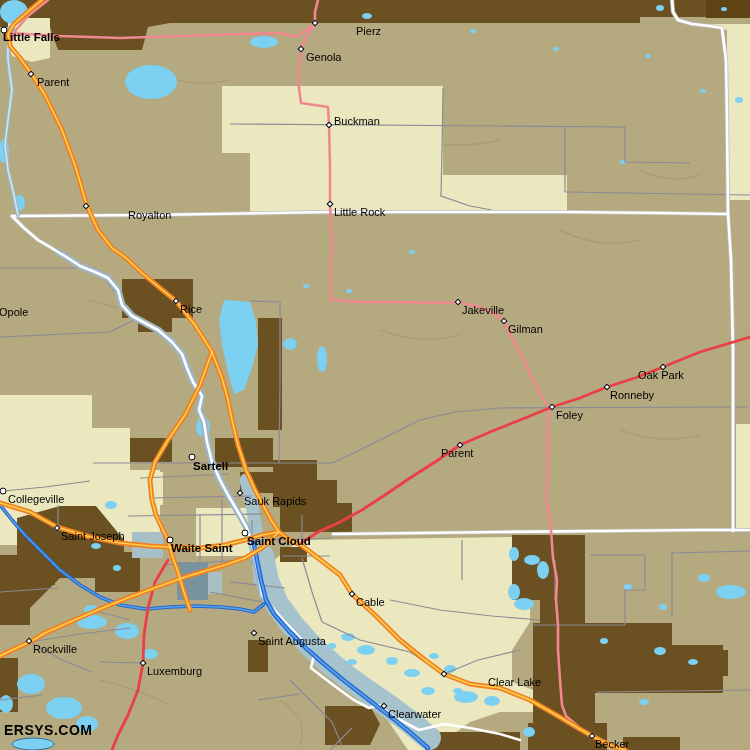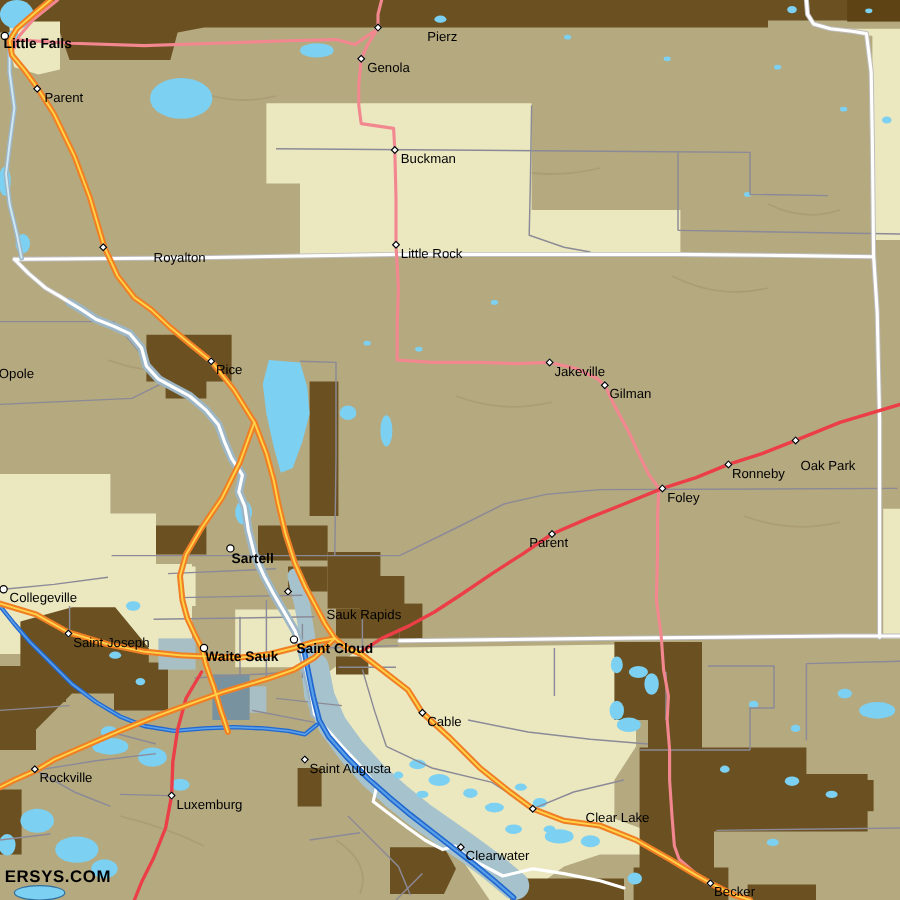--- a/index.html
+++ b/index.html
@@ -260,50 +260,50 @@
 <div id="city-layer">
       <span class="m-circle" style="left: 4px; top: 30px;"></span>
       <span class="city-label bold" style="left: 3px; top: 32px;">Little Falls</span>
       <span class="m-diamond" style="left: 31px; top: 74px;"></span>
       <span class="city-label" style="left: 37px; top: 77px;">Parent</span>
       <span class="m-diamond" style="left: 315px; top: 23px;"></span>
       <span class="city-label" style="left: 320px; top: 26px; padding-left: 36px;">Pierz</span>
       <span class="m-diamond" style="left: 301px; top: 49px;"></span>
       <span class="city-label" style="left: 306px; top: 52px;">Genola</span>
       <span class="m-diamond" style="left: 329px; top: 125px;"></span>
-      <span class="city-label" style="left: 334px; top: 128px;">Buckman</span>
+      <span class="city-label" style="left: 334px; top: 116px;">Buckman</span>
       <span class="m-diamond" style="left: 86px; top: 206px;"></span>
       <span class="city-label" style="left: 88px; top: 210px; padding-left: 40px;">Royalton</span>
       <span class="m-diamond" style="left: 330px; top: 204px;"></span>
       <span class="city-label" style="left: 334px; top: 207px;">Little Rock</span>
       <span class="city-label" style="left: -1px; top: 307px;">Opole</span>
       <span class="m-diamond" style="left: 176px; top: 301px;"></span>
       <span class="city-label" style="left: 180px; top: 304px;">Rice</span>
       <span class="m-diamond" style="left: 458px; top: 302px;"></span>
       <span class="city-label" style="left: 462px; top: 305px;">Jakeville</span>
       <span class="m-diamond" style="left: 504px; top: 321px;"></span>
       <span class="city-label" style="left: 508px; top: 324px;">Gilman</span>
       <span class="m-diamond" style="left: 663px; top: 367px;"></span>
-      <span class="city-label" style="left: 667px; top: 370px; margin-top: 14px;">Oak Park</span>
+      <span class="city-label" style="left: 638px; top: 370px;">Oak Park</span>
       <span class="m-diamond" style="left: 607px; top: 387px;"></span>
       <span class="city-label" style="left: 610px; top: 390px;">Ronneby</span>
       <span class="m-diamond" style="left: 552px; top: 407px;"></span>
       <span class="city-label" style="left: 556px; top: 410px;">Foley</span>
       <span class="m-diamond" style="left: 460px; top: 445px;"></span>
       <span class="city-label" style="left: 441px; top: 448px;">Parent</span>
       <span class="m-circle" style="left: 192px; top: 457px;"></span>
       <span class="city-label bold" style="left: 193px; top: 461px;">Sartell</span>
       <span class="m-circle" style="left: 3px; top: 491px;"></span>
       <span class="city-label" style="left: 8px; top: 494px;">Collegeville</span>
       <span class="m-diamond" style="left: 240px; top: 493px;"></span>
-      <span class="city-label" style="left: 244px; top: 508px; margin-left: 28px;">Sauk Rapids</span>
+      <span class="city-label" style="left: 244px; top: 496px;">Sauk Rapids</span>
       <span class="m-diamond" style="left: 57px; top: 528px;"></span>
       <span class="city-label" style="left: 61px; top: 531px;">Saint Joseph</span>
       <span class="m-circle" style="left: 170px; top: 540px;"></span>
-      <span class="city-label bold" style="left: 171px; top: 543px;">Waite Sauk</span>
+      <span class="city-label bold" style="left: 171px; top: 543px;">Waite Saint</span>
       <span class="m-circle" style="left: 245px; top: 533px;"></span>
       <span class="city-label bold" style="left: 247px; top: 536px;">Saint Cloud</span>
       <span class="m-diamond" style="left: 352px; top: 594px;"></span>
       <span class="city-label" style="left: 356px; top: 597px;">Cable</span>
       <span class="m-diamond" style="left: 29px; top: 641px;"></span>
       <span class="city-label" style="left: 33px; top: 644px;">Rockville</span>
       <span class="m-diamond" style="left: 254px; top: 633px;"></span>
       <span class="city-label" style="left: 258px; top: 636px;">Saint Augusta</span>
       <span class="m-diamond" style="left: 143px; top: 663px;"></span>
       <span class="city-label" style="left: 147px; top: 666px;">Luxemburg</span>

